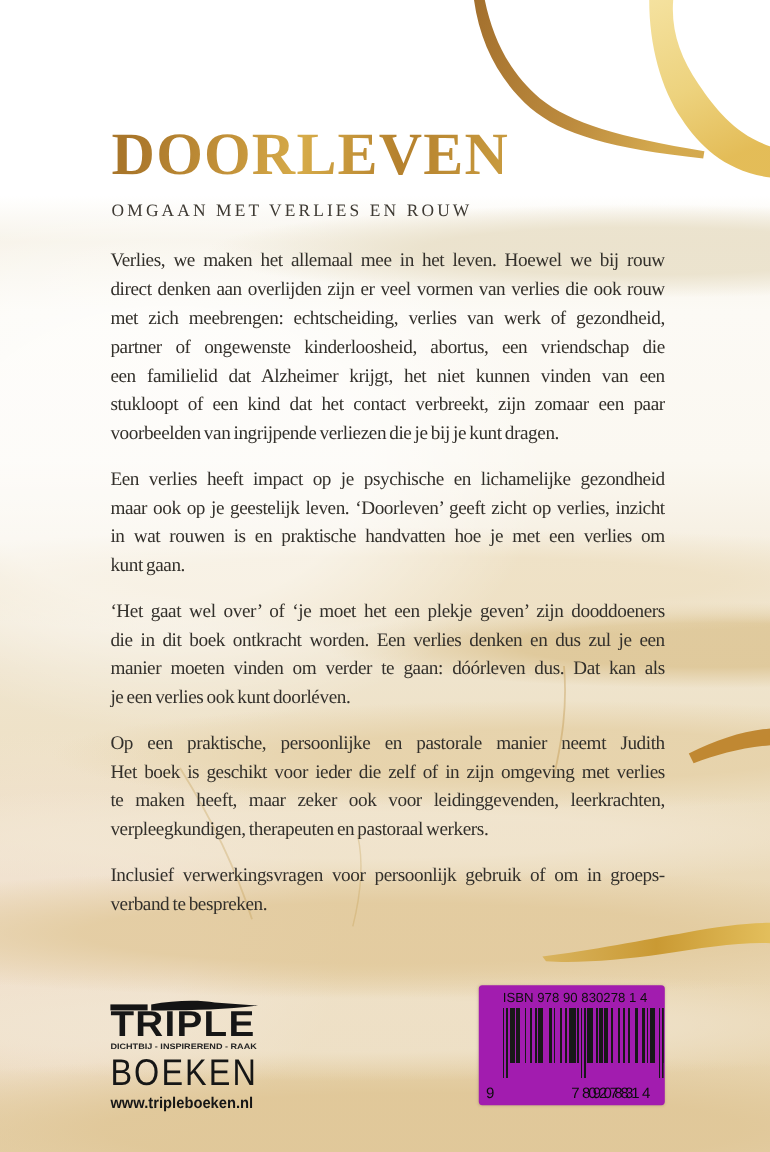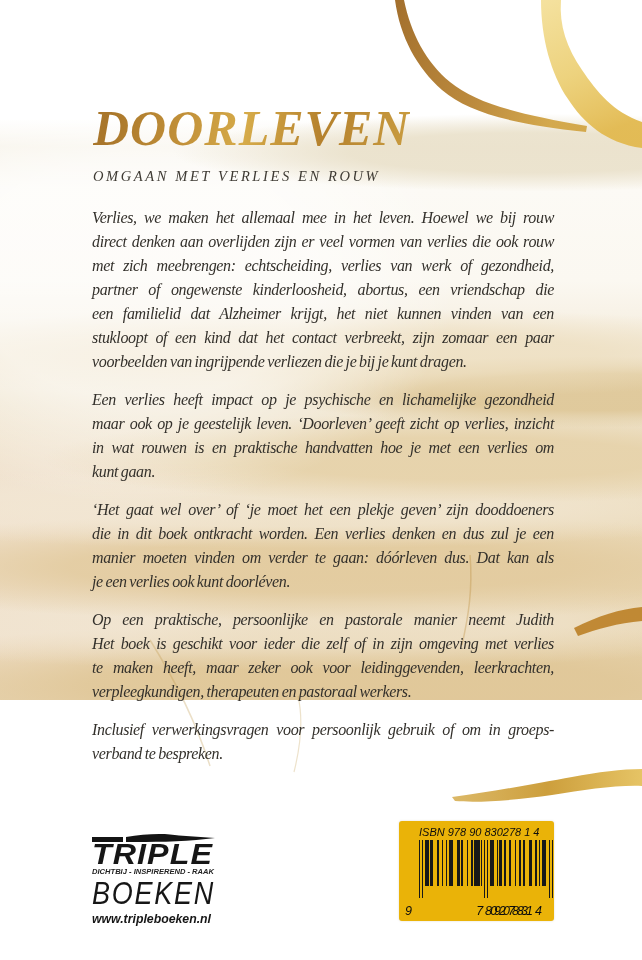--- a/index.html
+++ b/index.html
@@ -1,21 +1,21 @@
 <!DOCTYPE html>
 <html><head>
 <meta charset="utf-8">
 <style>
   html,body { margin:0; padding:0; }
   body {
     width:642px; height:960px; overflow:hidden;
     background:#ffffff;
     font-family:"Liberation Serif", serif;
   }
-  .page { position:relative; width:642px; height:700px; background:#ffffff;font-style:italic; }
+  .page { position:relative; width:642px; height:960px; background:#ffffff; }
 
   
   .texture {
     position:absolute; inset:0; z-index:0;
     background-image:
       radial-gradient(ellipse 480px 52px at 83% 21.8%, rgba(233,224,201,.85) 0 38%, rgba(233,224,201,0) 75%),
       radial-gradient(ellipse 420px 300px at 22% 40%, rgba(255,255,255,.55) 0 40%, rgba(255,255,255,0) 75%),
       radial-gradient(ellipse 700px 60px at 55% 50.5%, rgba(237,222,191,.75) 0 35%, rgba(237,222,191,0) 75%),
       radial-gradient(ellipse 420px 46px at 93% 56%, rgba(221,197,148,.85) 0 40%, rgba(221,197,148,0) 78%),
       radial-gradient(ellipse 560px 60px at 72% 65.5%, rgba(229,208,166,.8) 0 35%, rgba(229,208,166,0) 75%),
@@ -58,21 +58,21 @@
   .logo { position:absolute; left:90px; top:824px; z-index:3; }
   .logo text { fill:#161616; font-family:"Liberation Sans", sans-serif; }
   .logo .t-name { font-size:30px; font-weight:700; letter-spacing:1px; }
   .logo .t-tag  { font-size:6.6px; font-weight:700; fill:#232323; }
   .logo .t-boeken { font-size:31px; font-weight:400; letter-spacing:2px; }
   .logo .t-url { font-size:13px; font-weight:700; }
 
   
   .barcode {
     position:absolute; left:399px; top:821px; width:155px; height:100px; z-index:3;
-    background:#eab308; border-radius:3px; box-sizing:border-box;
+    background:#a21caf; border-radius:3px; box-sizing:border-box;
     padding:5px 20px 4px; font-family:"Liberation Sans", sans-serif;
     box-shadow:0 0 2px rgba(120,100,60,.25);
   }
   .isbn { font-size:11px; text-align:center; color:#0d0d0d; white-space:nowrap; }
   .bars { display:block; margin:2px auto 0; }
   .digit { position:absolute; bottom:3px; font-size:12.5px; color:#0d0d0d; }
   .d9 { left:6px; }
   .dL { left:28px; width:56px; text-align:center; letter-spacing:2px;margin-left:48px; }
   .dR { left:90px; width:56px; text-align:center; letter-spacing:2px; }
 </style>

